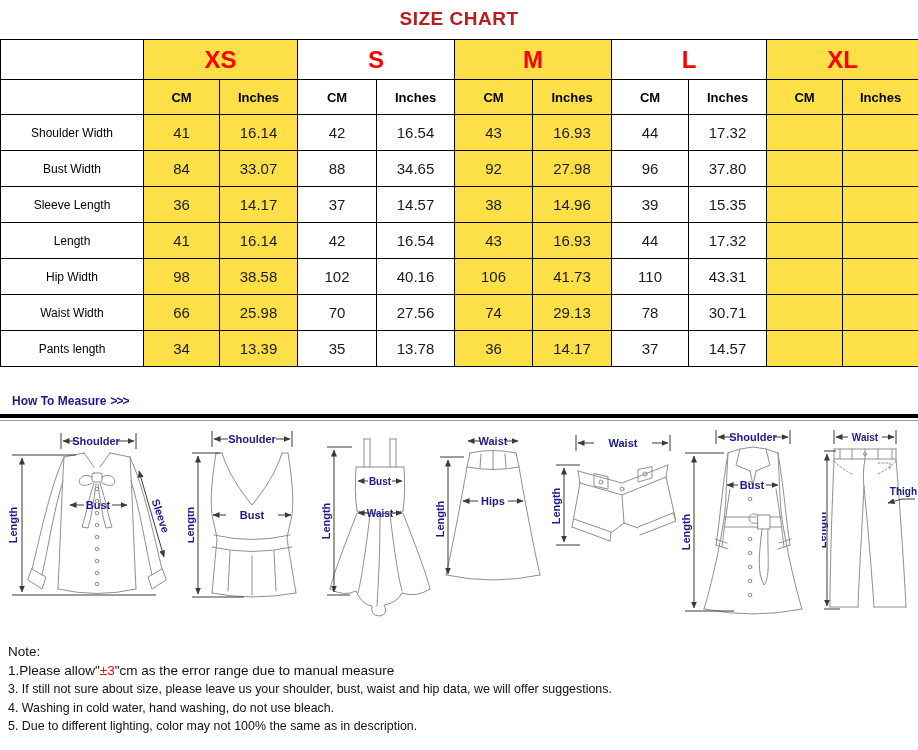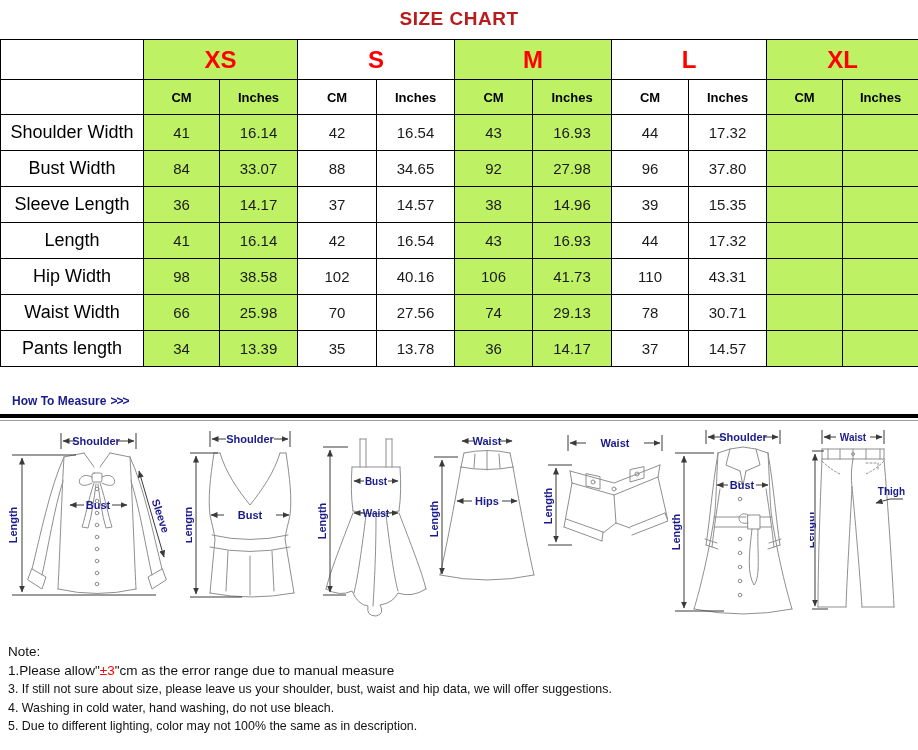--- a/index.html
+++ b/index.html
@@ -3,33 +3,33 @@
 <meta charset="utf-8">
 <style>
   html,body{margin:0;padding:0;}
   body{
     width:918px;height:750px;overflow:hidden;background:#fff;
     font-family:"Liberation Sans", sans-serif;color:#1a1a1a;position:relative;
   }
   .title{margin:8px 0 9px 0;text-align:center;font-size:19px;font-weight:bold;letter-spacing:.5px;color:#b91c1c;}
   table.size{border-collapse:collapse;table-layout:fixed;width:918px;}
   table.size td{border:1px solid #000;text-align:center;vertical-align:middle;overflow:hidden;padding:0;}
-  td.g{background:#bef264;}
+  td.g{background:#fde047;}
   tr.h1{height:40px;}
   tr.h2{height:35px;padding-left:23px;}
   tr.dr{height:36px;}
   .size-letter{font-size:24px;font-weight:bold;color:#ff0000;}
   .unit{font-size:13px;font-weight:bold;color:#000;}
-  .rowlabel{font-size:18px;color:#000;}
+  .rowlabel{font-size:12px;color:#000;}
   .val{font-size:15px;color:#1a1a1a;}
   .htm-heading{margin:27px 0 6px 12px;font-size:12px;font-weight:bold;color:#1a1a8c;}
   .htm-heading .arrows{letter-spacing:-1px;margin-left:4px;}
   .rule{height:4px;background:#000;}
   .rule2{height:1px;background:#9a9a9a;margin-top:2px;}
-  .diagrams{display:flex;justify-content:space-between;align-items:flex-start;padding:6px 12px 0 6px;height:206px;}
+  .diagrams{display:flex;justify-content:space-between;align-items:flex-start;padding:6px 0 0 6px;height:206px;}
   svg text.d{fill:#1a1a8c;font-family:"Liberation Sans",sans-serif;font-weight:bold;font-size:11px;}
   svg text.d2{fill:#1a1a8c;font-family:"Liberation Sans",sans-serif;font-weight:bold;font-size:10px;}
   svg .o{fill:none;stroke:#8f8f8f;stroke-width:1;stroke-linecap:round;stroke-linejoin:round;}
   svg .m{stroke:#3a3a3a;stroke-width:1;fill:none;}
   svg .btn{fill:none;stroke:#8f8f8f;stroke-width:1;}
   .notes{margin:10px 0 0 8px;font-size:13.5px;line-height:18.5px;color:#111;}
   .notes .red{color:#ff0000;}
   .cond{transform:scaleX(.92);transform-origin:0 50%;white-space:nowrap;}
 </style>
 </head>

